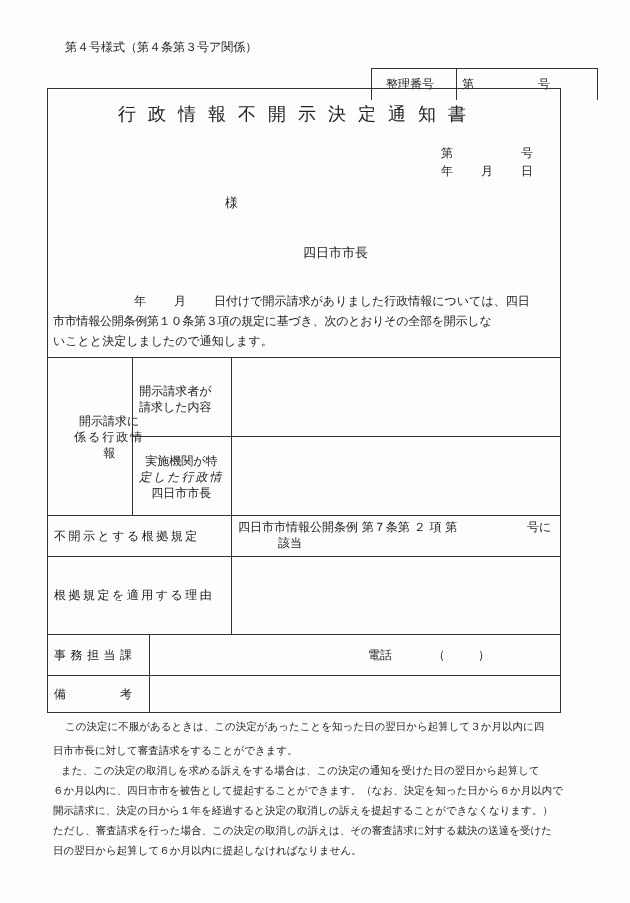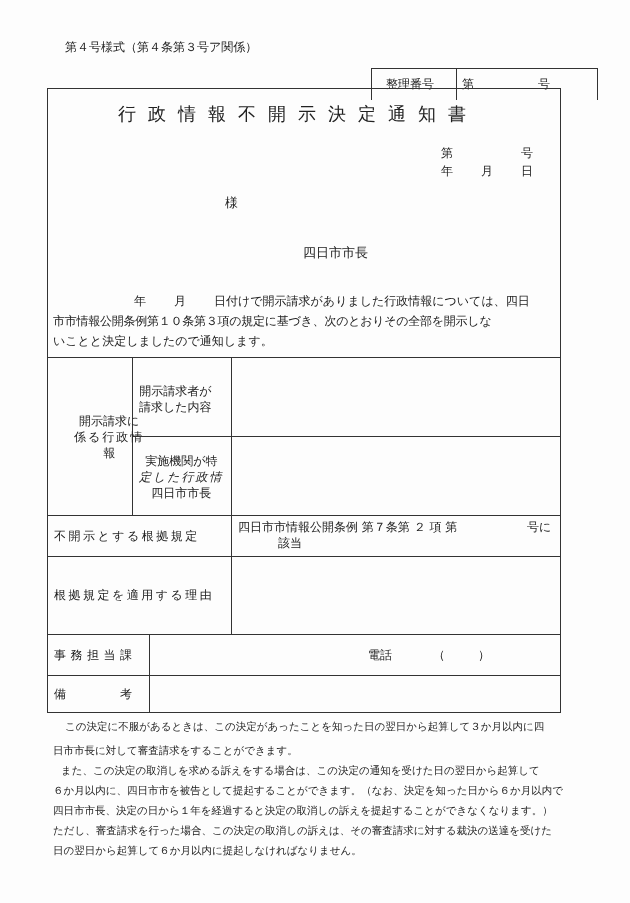--- a/index.html
+++ b/index.html
@@ -94,15 +94,15 @@
 <div class="abs t" style="left:433px;top:647px;letter-spacing:3px;">（　　）</div>
 
 <div class="abs t" style="left:54px;top:686px;">備</div>
 <div class="abs t" style="left:120px;top:686px;">考</div>
 <div class="abs cell" style="left:156px;top:679px;width:398px;height:30px;"></div>
 
 <div class="abs notes" style="left:65px;top:716px;">この決定に不服があるときは、この決定があったことを知った日の翌日から起算して３か月以内に四</div>
 <div class="abs notes" style="left:53px;top:740px;">日市市長に対して審査請求をすることができます。</div>
 <div class="abs notes" style="left:61px;top:760px;">また、この決定の取消しを求める訴えをする場合は、この決定の通知を受けた日の翌日から起算して</div>
 <div class="abs notes" style="left:53px;top:780px;">６か月以内に、四日市市を被告として提起することができます。（なお、決定を知った日から６か月以内で</div>
-<div class="abs notes" style="left:53px;top:800px;">四日市市長、決定の日から１年を経過すると決定の取消しの訴えを提起することができなくなります。）</div>
+<div class="abs notes" style="left:53px;top:800px;">開示請求に、決定の日から１年を経過すると決定の取消しの訴えを提起することができなくなります。）</div>
 <div class="abs notes" style="left:53px;top:820px;">ただし、審査請求を行った場合、この決定の取消しの訴えは、その審査請求に対する裁決の送達を受けた</div>
 <div class="abs notes" style="left:53px;top:840px;">日の翌日から起算して６か月以内に提起しなければなりません。</div>
 
 </body></html>

